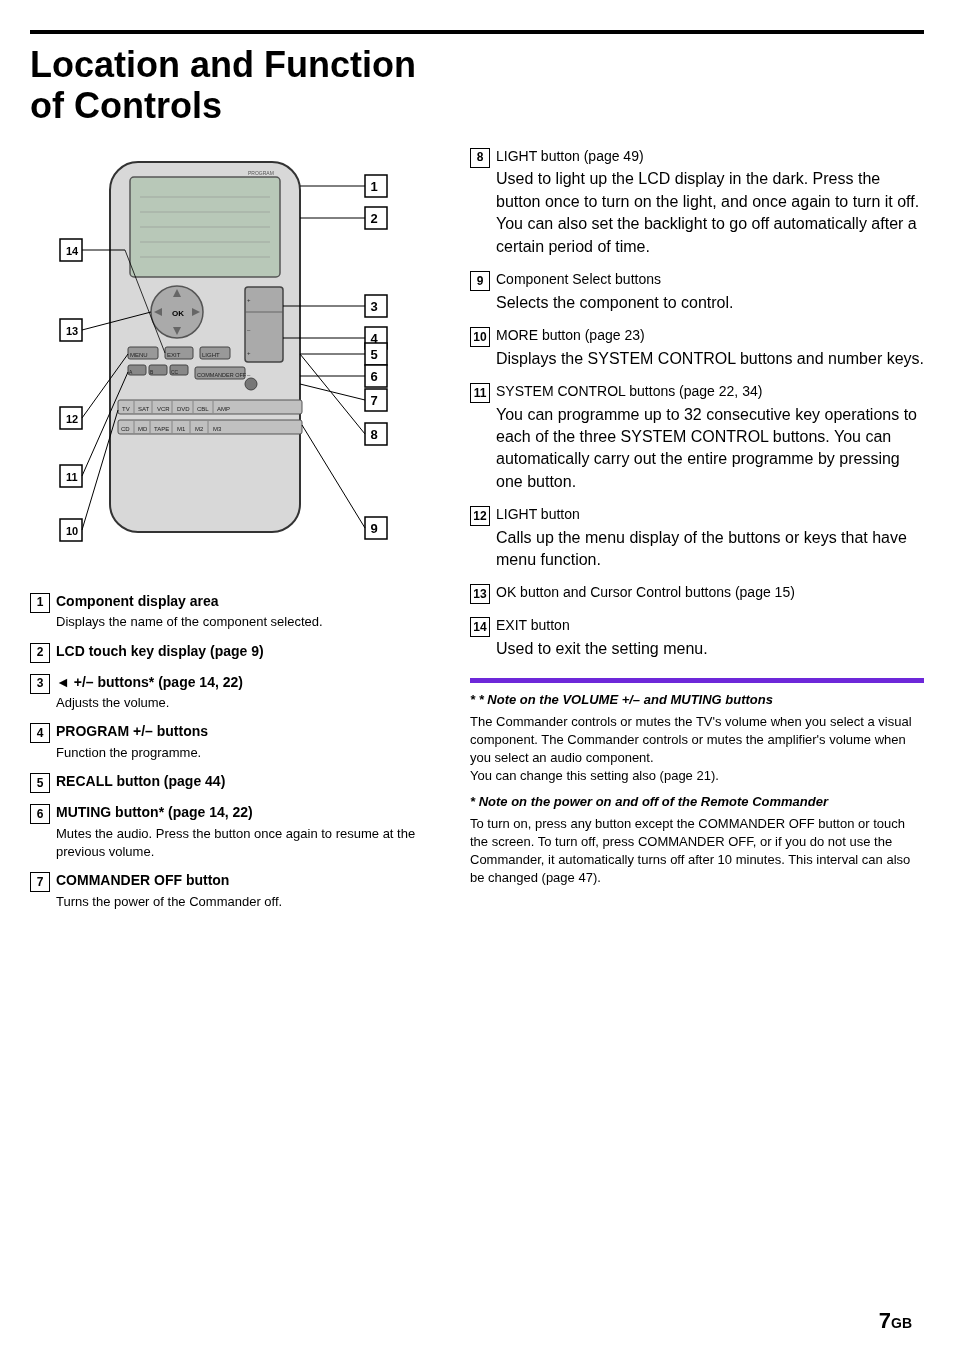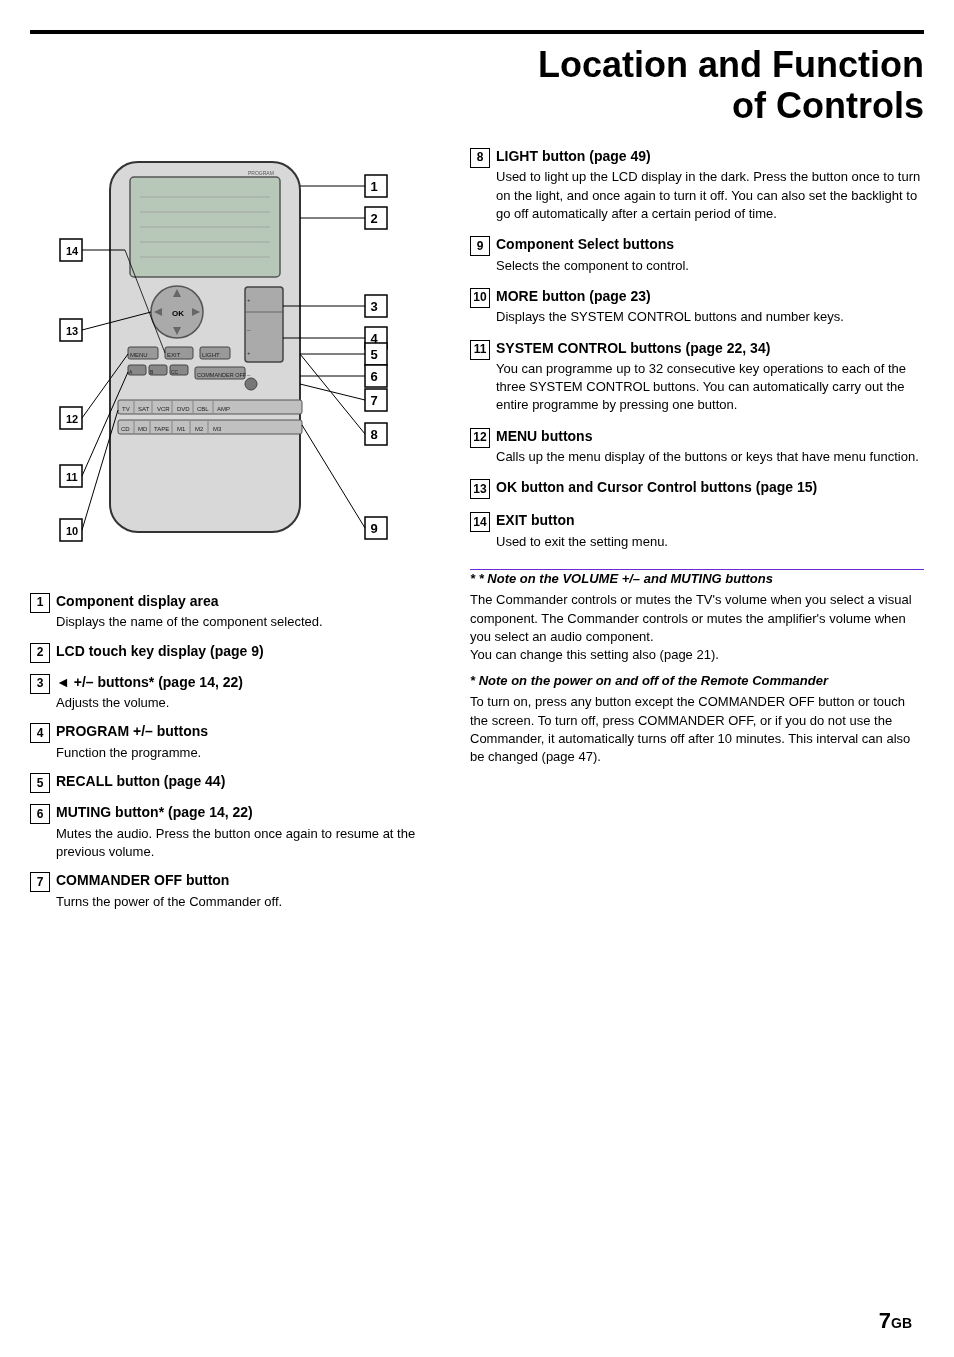--- a/index.html
+++ b/index.html
@@ -92,43 +92,43 @@
       width: 20px;
       height: 20px;
       font-size: 12px;
       font-weight: bold;
       flex-shrink: 0;
       margin-right: 6px;
       margin-top: 1px;
     }
     .r-content {}
     .r-title {
-      font-weight: bold;
+      font-weight: normal;
       font-size: 14px;
     }
     .r-body {
-      font-size: 13px;
+      font-size: 16px;
       margin-top: 2px;
     }
     
     .page-num-area {
       position: fixed;
       bottom: 20px;
       right: 42px;
       font-size: 22px;
       font-weight: bold;
     }
     .gb-sup {
       font-size: 14px;
       font-weight: bold;
     }
     .bottom-notes {
       margin-top: 18px;
-      border-top: 1px solid #6d28d9;
-      padding-top: 0;
+      border-top: 5px solid #6d28d9;
+      padding-top: 8px;
     }
     .bottom-note-title {
       font-style: italic;
       font-weight: bold;
       font-size: 13px;
       margin-bottom: 3px;
     }
     .bottom-note-body {
       font-size: 13px;
       margin-bottom: 8px;
@@ -144,21 +144,21 @@
       position: absolute;
       top: 0; left: 0;
       width: 370px;
       height: 430px;
     }
   </style>
 </head>
 <body>
 
 <div class="page">
-  <div class="title" style="white-space: pre-line; text-align: right;">Location and Function
+  <div class="title" style="white-space: pre-line;">Location and Function
 of Controls</div>
 
   <div class="content-area">
 
     <div class="left-col">
 
       <div class="remote-visual">
         <svg class="remote-svg" viewBox="0 0 370 430" xmlns="http://www.w3.org/2000/svg">
 
           <rect x="80" y="15" width="190" height="370" rx="28" ry="28" fill="#d8d8d8" stroke="#333" stroke-width="2"></rect>
@@ -372,21 +372,21 @@
           <div class="r-section">
             <span class="r-num">11</span>
             <div class="r-content">
               <div class="r-title">SYSTEM CONTROL buttons (page 22, 34)</div>
               <div class="r-body">You can programme up to 32 consecutive key operations to each of the three SYSTEM CONTROL buttons. You can automatically carry out the entire programme by pressing one button.</div>
             </div>
           </div>
           <div class="r-section">
             <span class="r-num">12</span>
             <div class="r-content">
-              <div class="r-title">MENU buttons</div>
+              <div class="r-title">LIGHT button</div>
               <div class="r-body">Calls up the menu display of the buttons or keys that have menu function.</div>
             </div>
           </div>
           <div class="r-section">
             <span class="r-num">13</span>
             <div class="r-content">
               <div class="r-title">OK button and Cursor Control buttons (page 15)</div>
             </div>
           </div>
           <div class="r-section">

